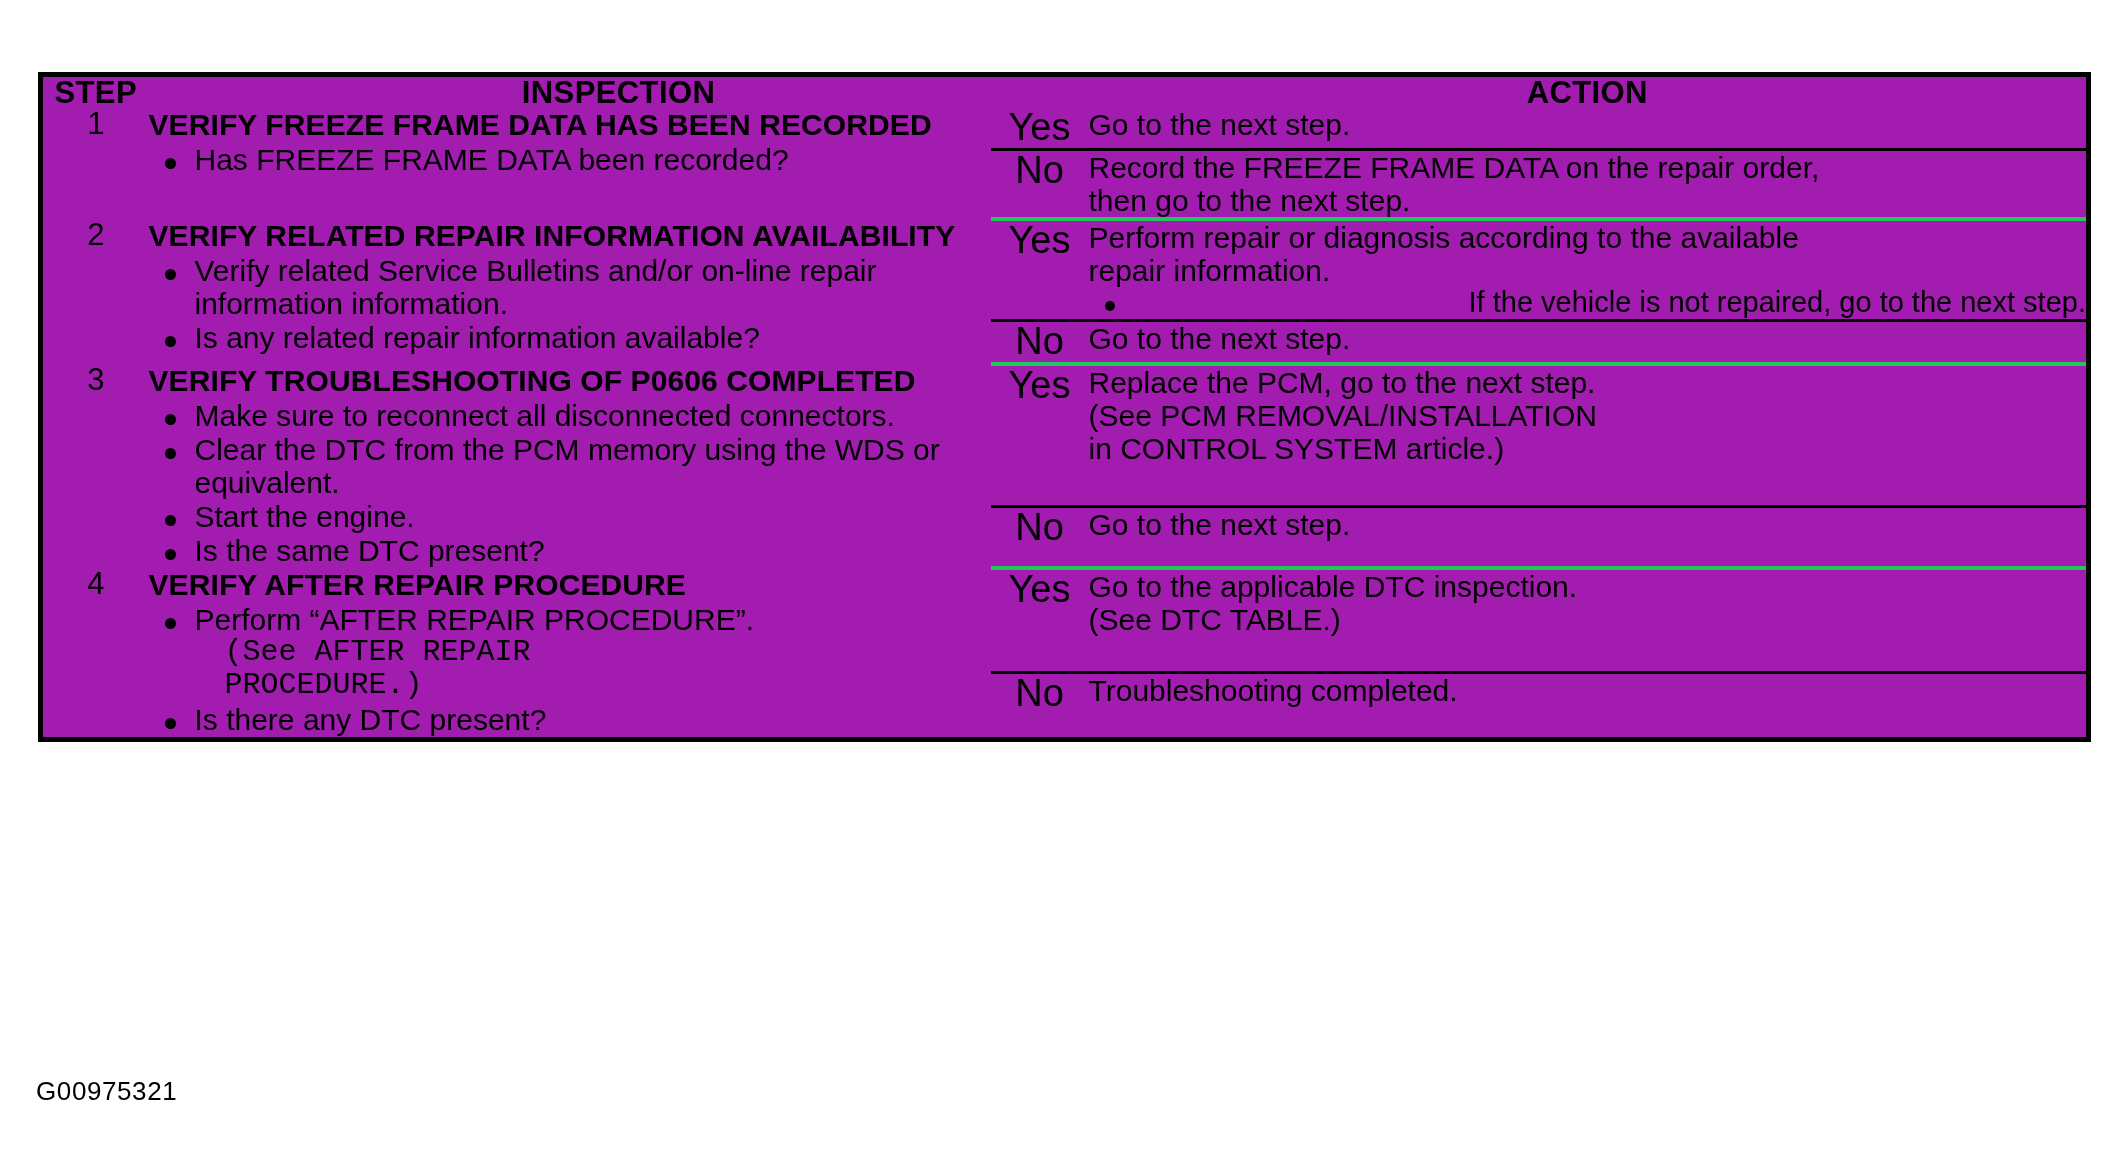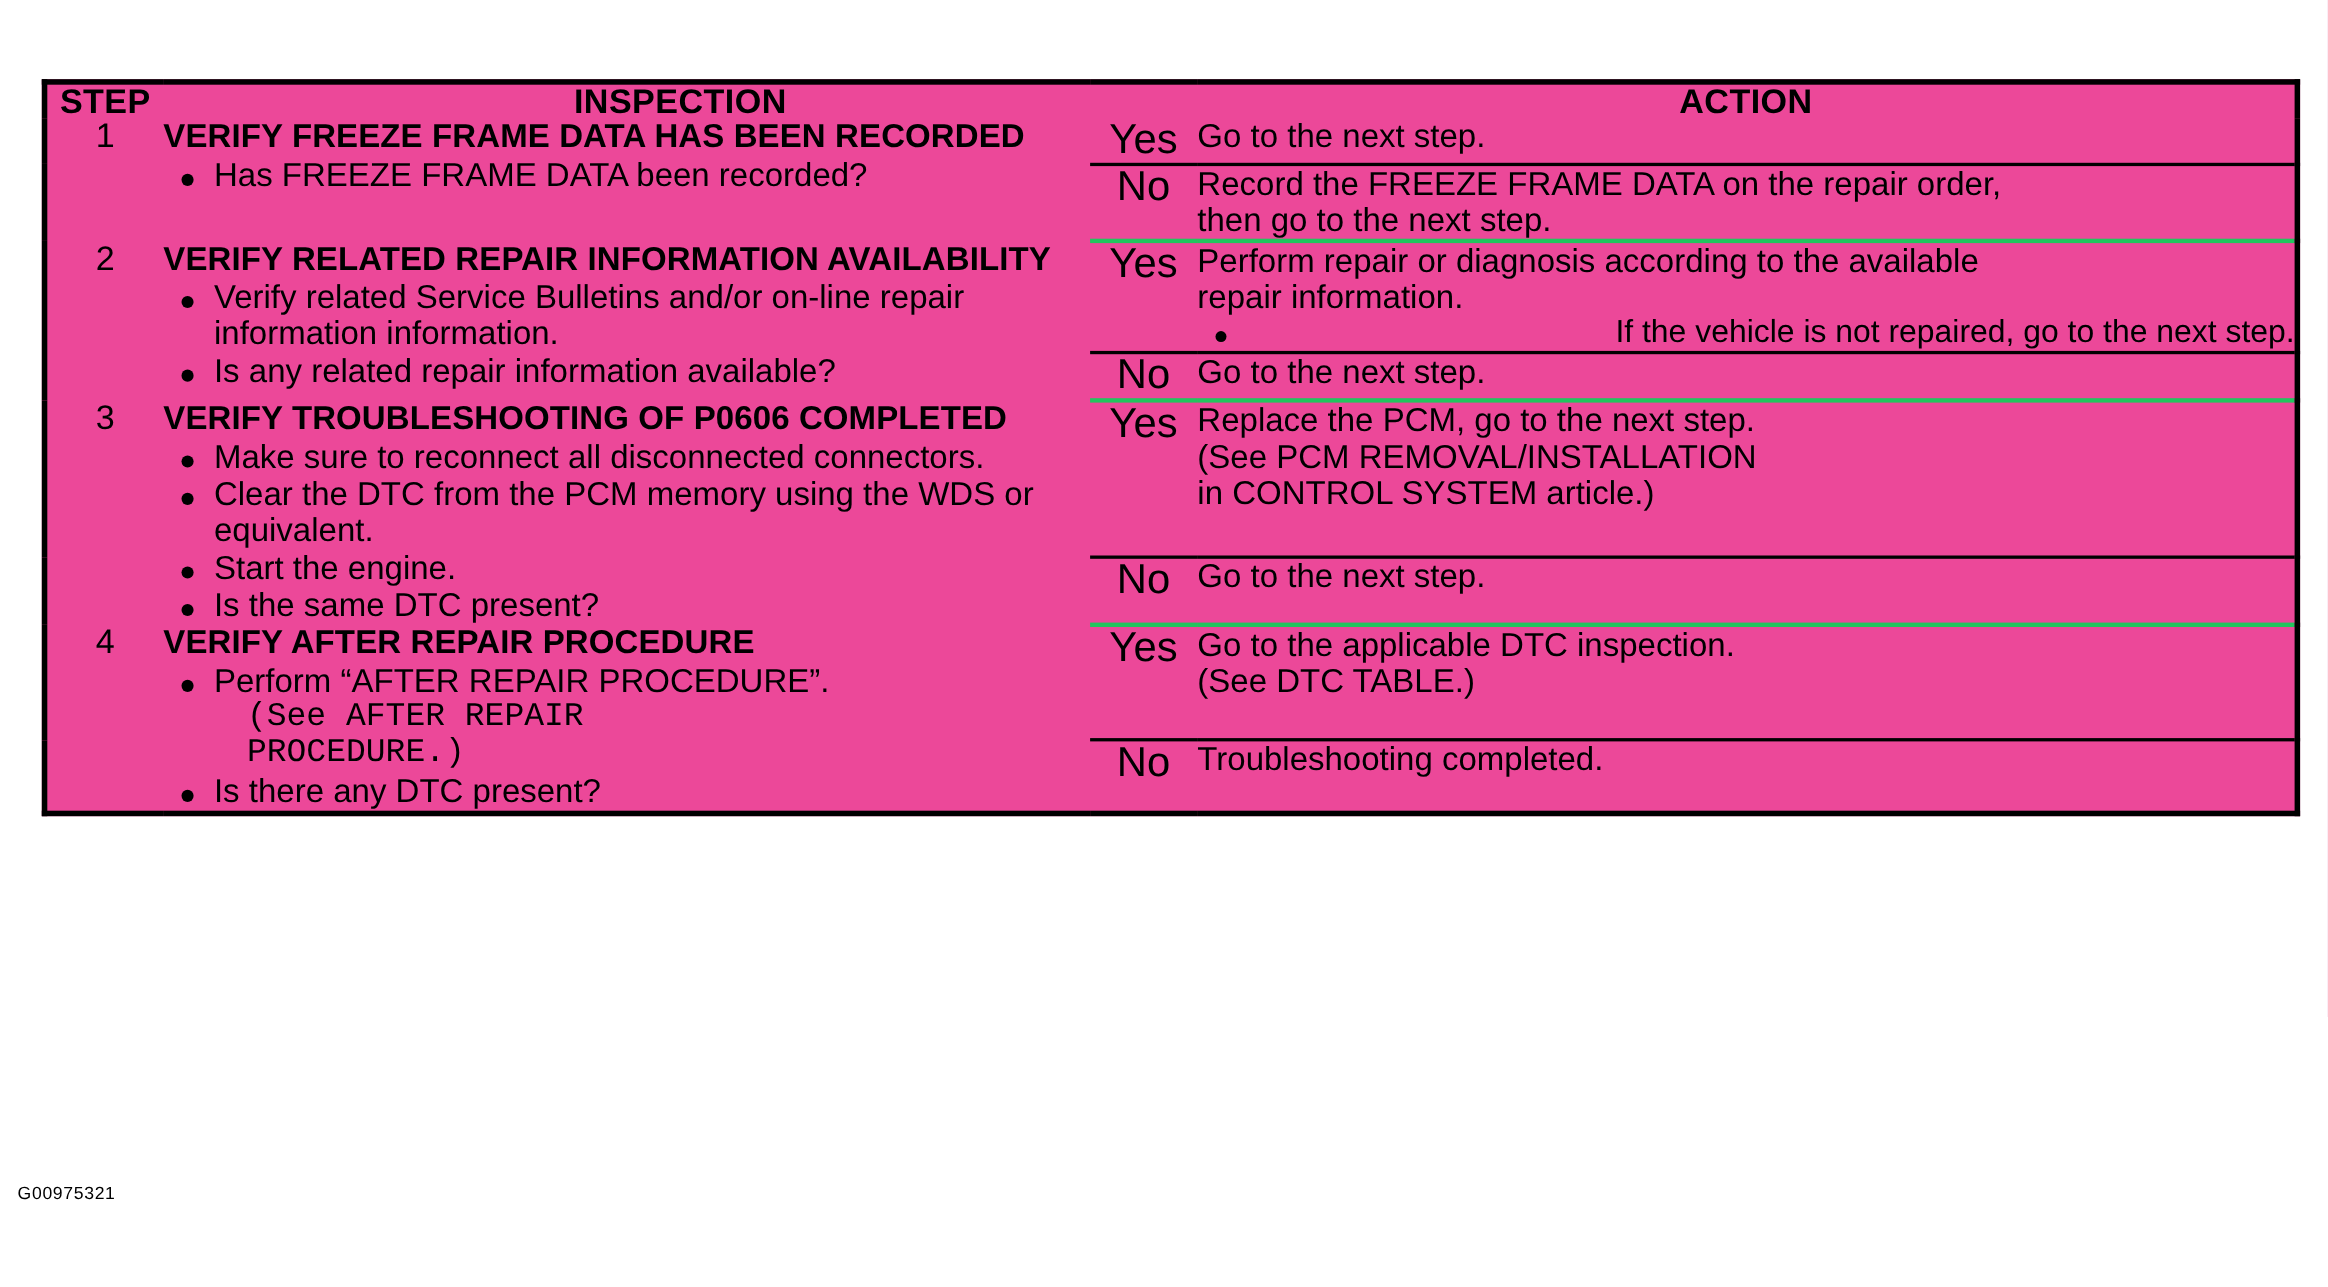--- a/index.html
+++ b/index.html
@@ -28,21 +28,21 @@
     position: absolute;
     left: 38px;
     top: 72px;
     width: 2048px;
   }
 
   table.dtc {
     border-collapse: collapse;
     width: 100%;
     table-layout: fixed;
-    background: #ec4899;
+    background: #a21caf;
   }
 
   
   table.dtc {
     border-left: 5px solid #000;
     border-right: 5px solid #000;
     border-top: 5px solid #000;
     border-bottom: 5px solid #000;
   }
 
@@ -170,23 +170,23 @@
     left: 16px;
     top: 14px;
     width: 10px;
     height: 10px;
     background: #000;
     border-radius: 50%;
   }
 
   .figure-id {
     position: absolute;
-    left: 16px;
+    left: 36px;
     top: 1078px;
-    font-size: 16px;
+    font-size: 26px;
     line-height: 1;
     letter-spacing: 0.6px;
   }
 </style>
 </head>
 <body>
 
 <div class="page">
 
   <div class="table-wrap">

